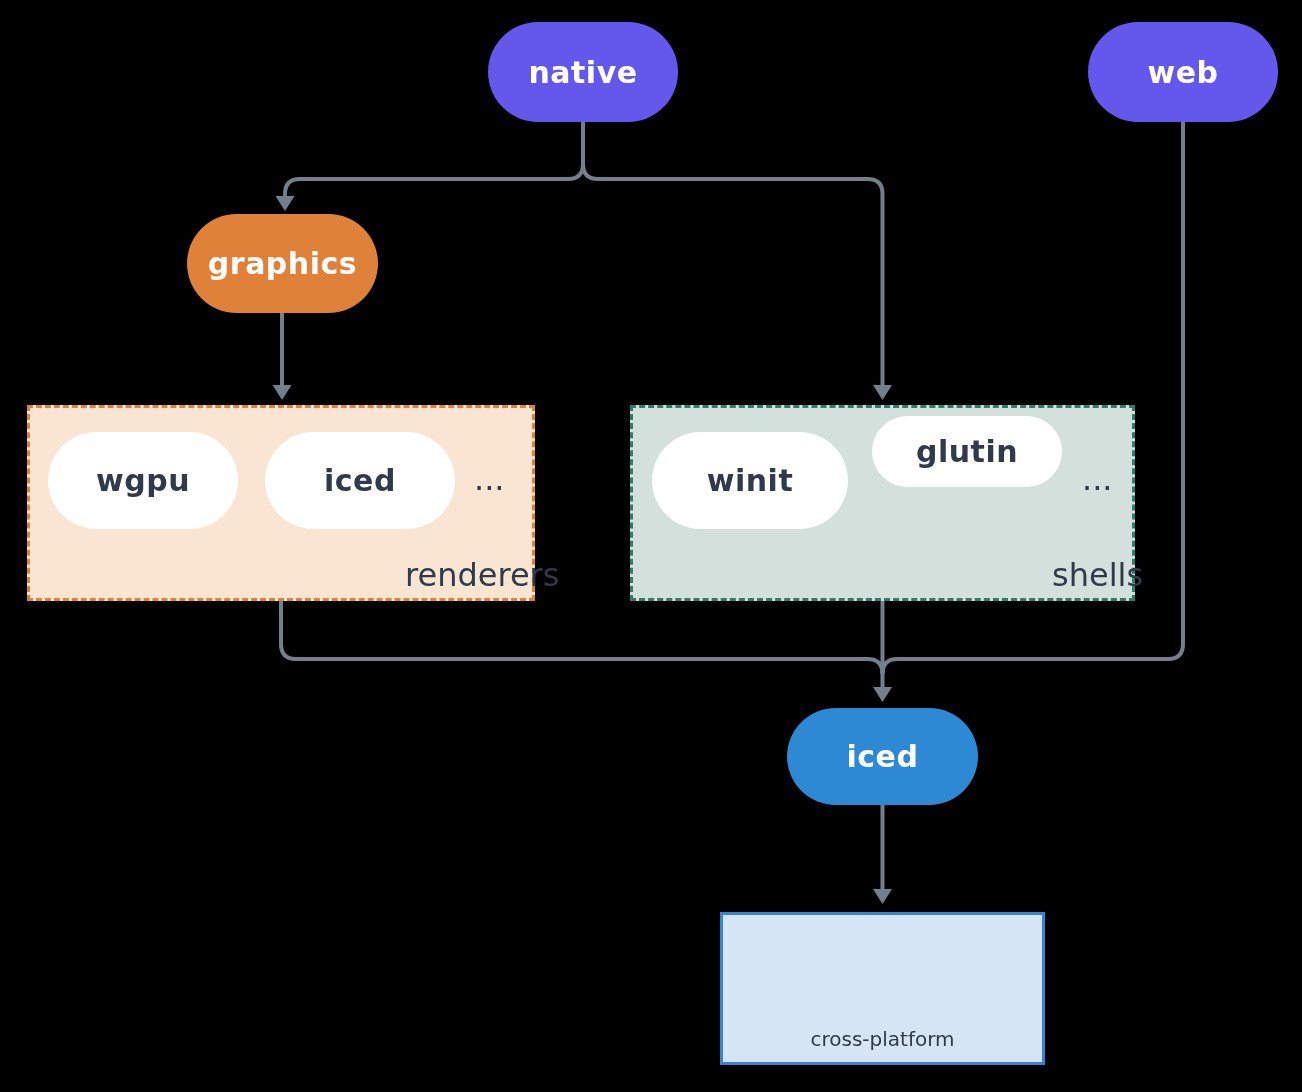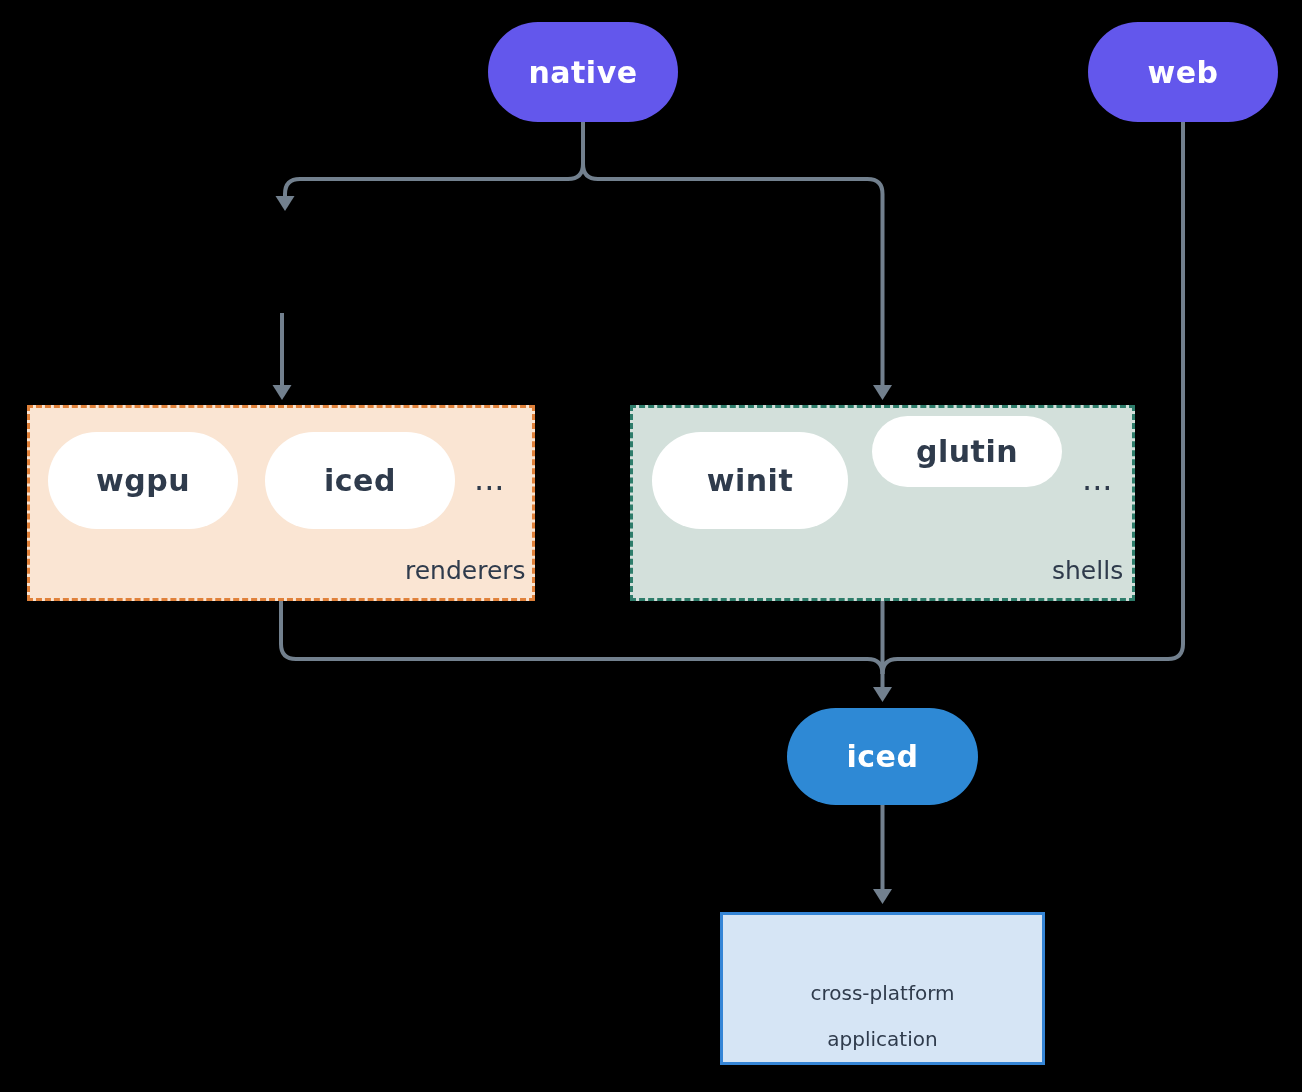--- a/index.html
+++ b/index.html
@@ -57,21 +57,21 @@
     border-color: var(--renderers-border, #E0813A);
   }
   .group.shells {
     background: var(--shells-fill, #D3E0DB);
     border-color: var(--shells-border, #2E7D6B);
   }
   .group-label {
     position: absolute;
     right: 14px;
     bottom: 8px;
-    font-size: 25px;
+    font-size: 32px;
     color: var(--dark-text, #2F3B4C);
   }
   .ellipsis {
     position: absolute;
     font-size: 32px;
     color: var(--dark-text, #2F3B4C);
   }
   .app-box {
     position: absolute;
     box-sizing: border-box;
@@ -111,33 +111,33 @@
     <path class="arrowhead" d="M 882.5 702 L 873 687 L 892 687 Z"></path>
 
     <path class="edge" d="M 882.5 805 L 882.5 890"></path>
     <path class="arrowhead" d="M 882.5 904 L 873 889 L 892 889 Z"></path>
   </svg>
 
   <div class="pill purple" style="left:488px; top:22px; width:190px; height:100px;">native</div>
 
   <div class="pill purple" style="left:1088px; top:22px; width:190px; height:100px;">web</div>
 
+  <div class="pill orange" style="left:187px; top:214px; width:191px; height:99px;">graphics</div>
 
   <div class="group renderers" style="left:27px; top:405px; width:508px; height:196px;"></div>
   <div class="pill white" style="left:48px; top:432px; width:190px; height:97px;">wgpu</div>
   <div class="pill white" style="left:265px; top:432px; width:190px; height:97px;">iced</div>
   <span class="ellipsis" style="left:474px; top:460px;">...</span>
   <span class="group-label" style="right:auto; bottom:auto; left:405px; top:556px;">renderers</span>
 
   <div class="group shells" style="left:630px; top:405px; width:505px; height:196px;"></div>
   <div class="pill white" style="left:652px; top:432px; width:196px; height:97px;">winit</div>
   <div class="pill white" style="left:872px; top:416px; width:190px; height:71px;">glutin</div>
   <span class="ellipsis" style="left:1082px; top:460px;">...</span>
   <span class="group-label" style="right:auto; bottom:auto; left:1052px; top:556px;">shells</span>
 
   <div class="pill blue" style="left:787px; top:708px; width:191px; height:97px;">iced</div>
 
   <div class="app-box" style="left:720px; top:912px; width:325px; height:153px;">
     <span>cross-platform</span>
-    <span>application</span>
   </div>
 
 </div>
 
 </body></html>

